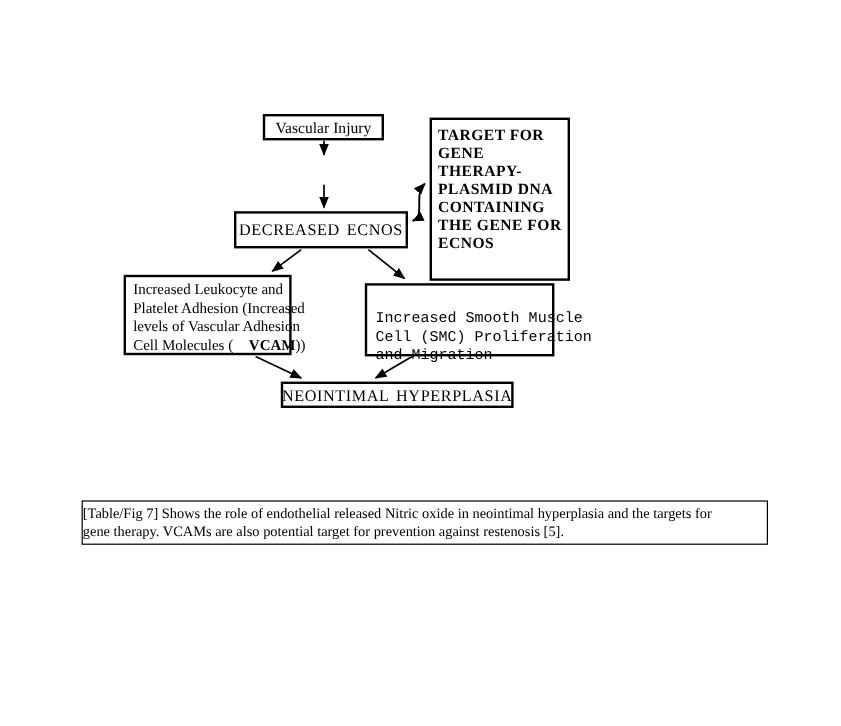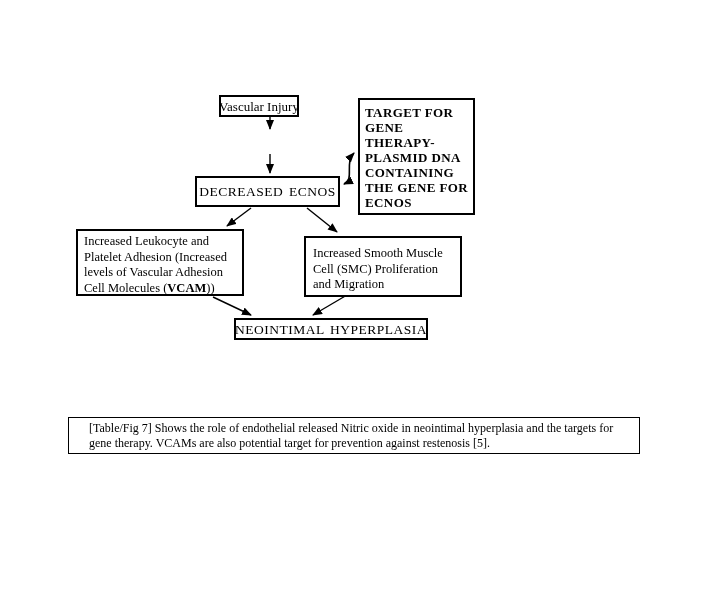--- a/index.html
+++ b/index.html
@@ -36,55 +36,56 @@
   .node.center {
     display: flex;
     align-items: center;
     justify-content: center;
     text-align: center;
   }
   .node.caps {
     letter-spacing: 0.5px;
     word-spacing: 2px;
   }
-  .node-vascular     { left: 219px; top:  95px; width: 80px; height: 22px; }
+  .node-vascular     { left: 219px; top:  95px; width: 101px; height: 22px; }
   .node-endothelial  { left: 217px; top: 132px; width: 104px; height: 22px; }
   .node-ecnos        { left: 195px; top: 176px; width: 145px; height: 31px; font-size: 13.5px; }
   .node-target {
-    left: 358px; top: 98px; width: 117px; height: 117px;
+    left: 358px; top: 98px; width: 117px; height: 136px;
     font-weight: bold;
     font-size: 13px;
     line-height: 15px;
     letter-spacing: 0.4px;
     padding: 5px 5px;
   }
   .node-leukocyte {
-    left: 76px; top: 229px; width: 168px; height: 67px;
+    left: 103px; top: 229px; width: 140px; height: 67px;
     font-size: 12.5px;
     line-height: 15.5px;
     padding: 3px 6px;
   }
   .node-smc {
     left: 304px; top: 236px; width: 158px; height: 61px;
     font-size: 12.5px;
     line-height: 15.5px;
-    padding: 8px 7px;
+    padding: 20px 7px;
+    font-family: Liberation Mono, monospace;
   }
   .node-neointimal   { left: 190px; top: 318px; width: 194px; height: 22px; font-size: 13.5px; margin-left: 44px; }
   .caption-box {
     position: absolute;
     left: 68px; top: 417px; width: 572px; height: 37px;
     box-sizing: border-box;
     border: 1px solid #000000;
     font-size: 12px;
     line-height: 15px;
-    padding: 3px 20px;
+    padding: 3px 0;
     white-space: pre;
   }
-  .bold { font-weight: bold; }
+  .bold { font-weight: bold; margin-left: 13px; }
 </style>
 </head>
 <body>
 
 <div class="canvas">
 
   <svg class="arrow-layer" viewBox="0 0 701 605" xmlns="http://www.w3.org/2000/svg">
     <defs>
       <marker id="ah-end" viewBox="0 0 10 8" refX="9" refY="4" markerWidth="10" markerHeight="8" markerUnits="userSpaceOnUse" orient="auto">
         <path d="M0,0 L10,4 L0,8 Z" fill="#000000"></path>

